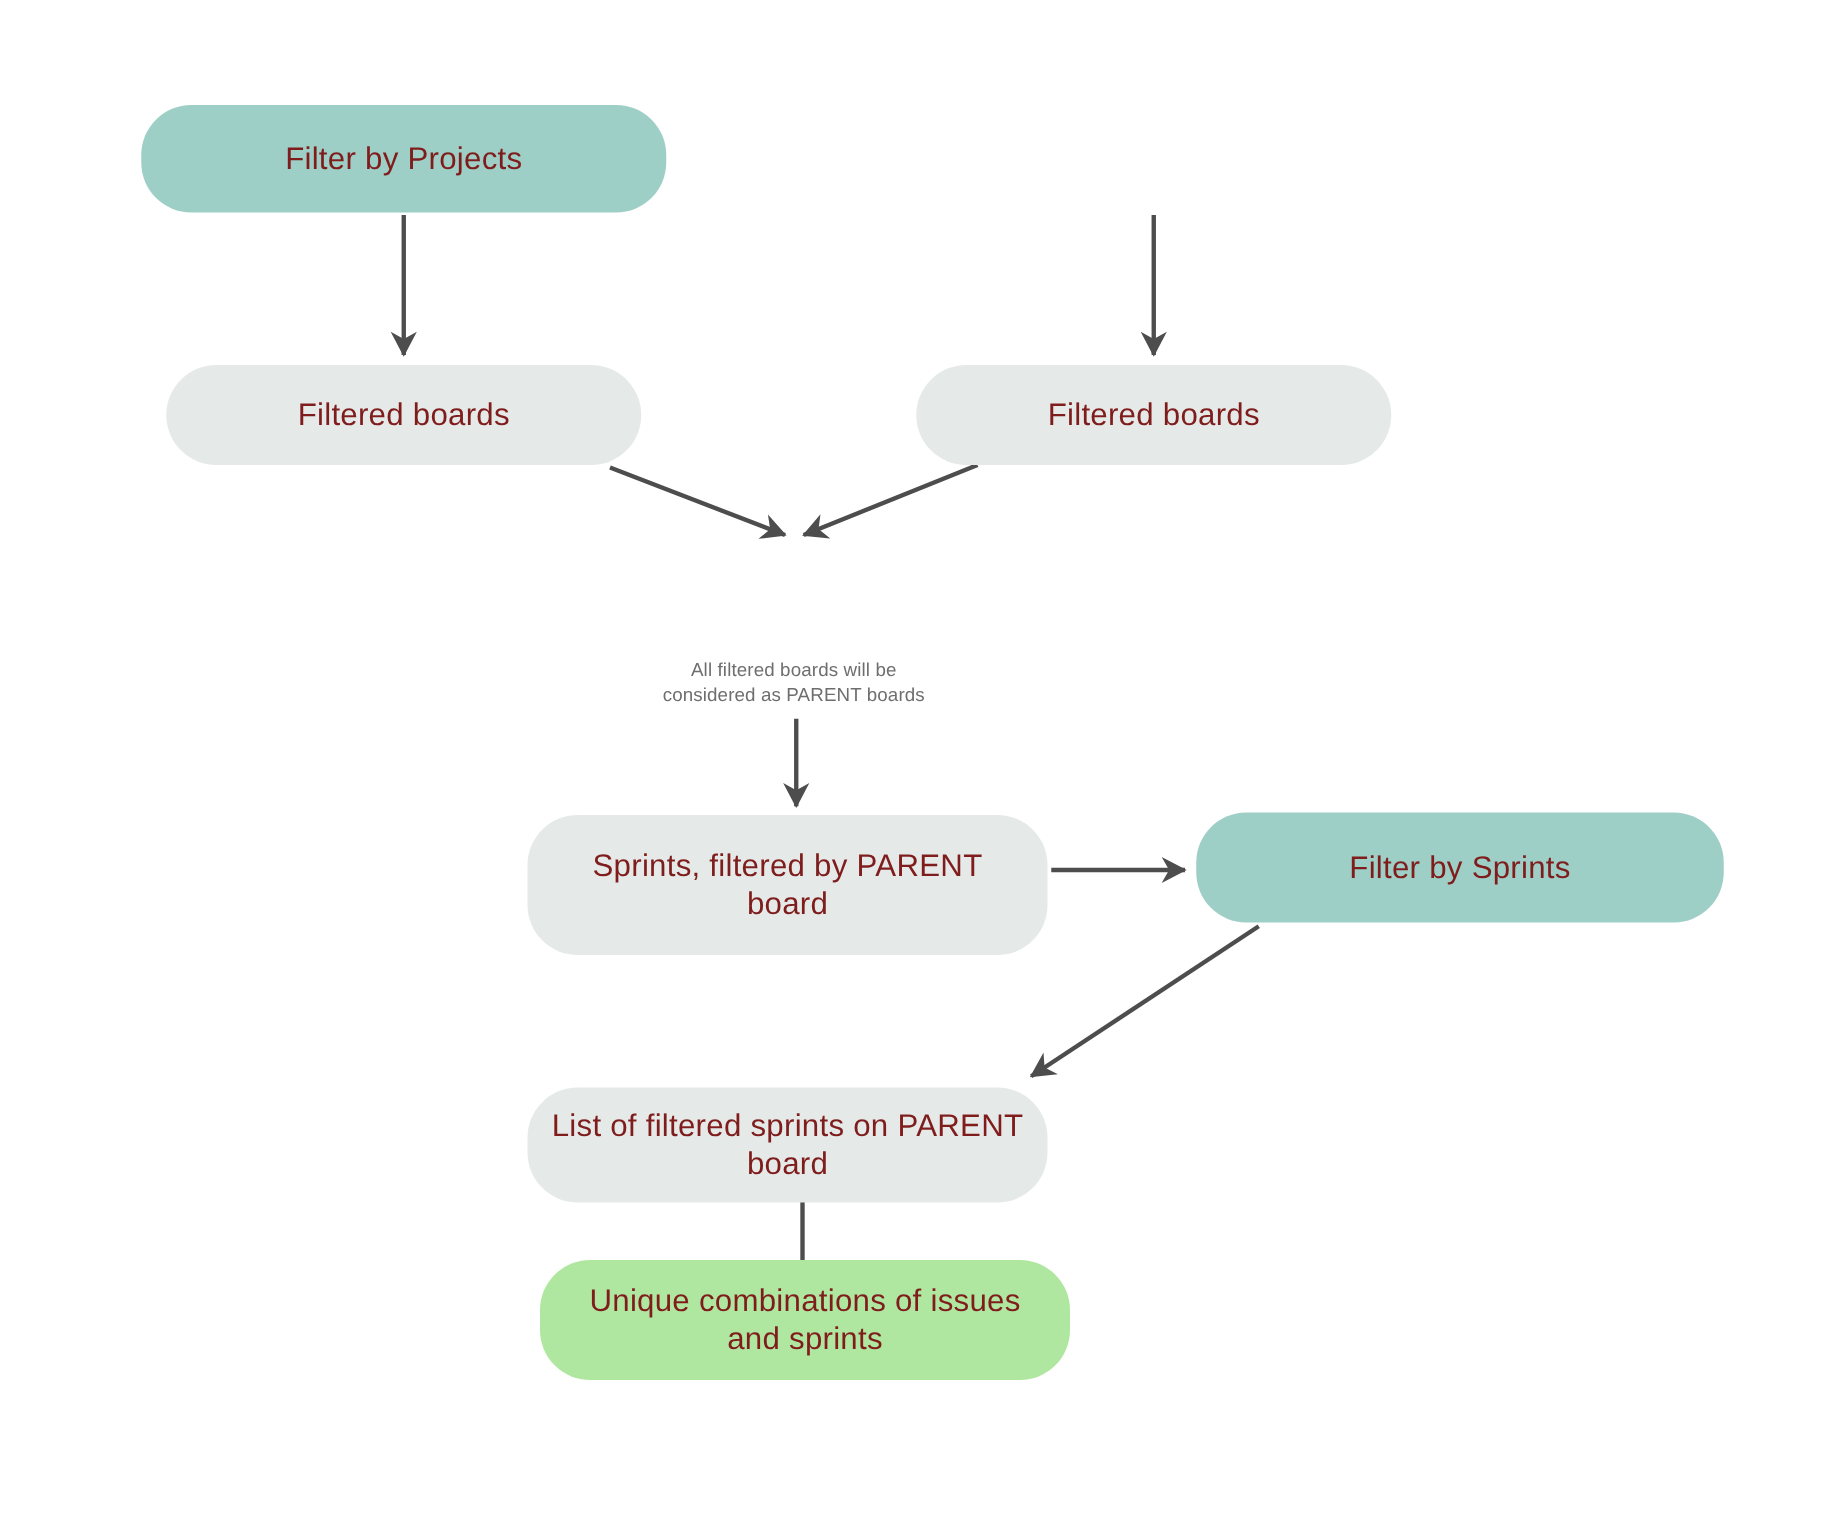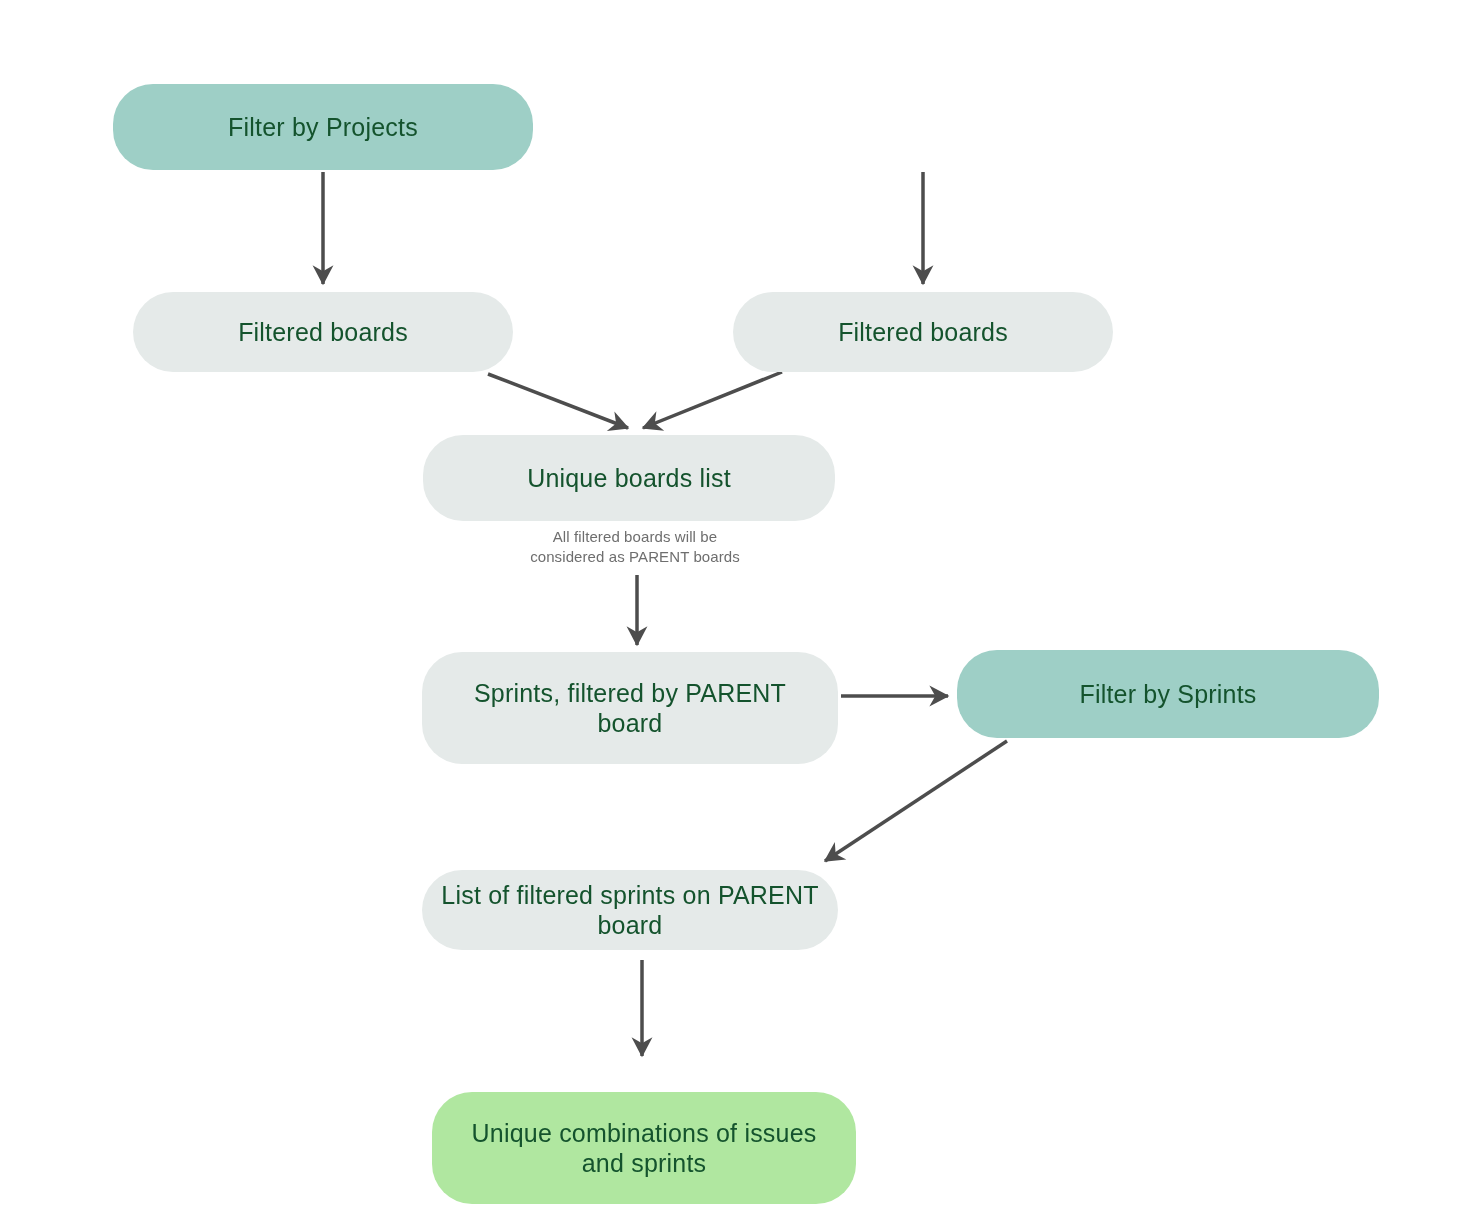--- a/index.html
+++ b/index.html
@@ -29,21 +29,21 @@
     align-items: center;
     justify-content: center;
     text-align: center;
     border-radius: 40px;
     box-sizing: border-box;
     padding: 0 14px;
   }
   .node .label {
     font-size: 25px;
     line-height: 1.22;
-    color: #14532d;
+    color: #7f1d1d;
     white-space: pre-line;
     letter-spacing: 0.2px;
   }
   .node.filter  { background: #9ecfc6; }
   .node.process { background: #e5eae9; text-align: center; }
   .node.result  { background: #b0e7a0; }
   .note {
     position: absolute;
     text-align: center;
     font-size: 15px;
@@ -82,40 +82,37 @@
 
 
   <div class="node process" style="left:133px; top:292px; width:380px; height:80px;">
     <span class="label">Filtered boards</span>
   </div>
 
   <div class="node process" style="left:733px; top:292px; width:380px; height:80px;">
     <span class="label">Filtered boards</span>
   </div>
 
-  <div class="node process" style="left:423px; top:435px; width:412px; height:86px;">
-    <span class="label">Unique boards list</span>
-  </div>
 
   <div class="note" style="left:435px; top:527px; width:400px;">All filtered boards will be
 considered as PARENT boards</div>
 
   <div class="node process" style="left:422px; top:652px; width:416px; height:112px;">
     <span class="label">Sprints, filtered by PARENT
 board</span>
   </div>
 
 
   <div class="node filter" style="left:957px; top:650px; width:422px; height:88px;">
     <span class="label">Filter by Sprints</span>
   </div>
 
-  <div class="node process" style="left:422px; top:870px; width:416px; height:80px;">
+  <div class="node process" style="left:422px; top:870px; width:416px; height:92px;">
     <span class="label">List of filtered sprints on PARENT
 board</span>
   </div>
 
-  <div class="node result" style="left:432px; top:1092px; width:424px; height:112px;">
+  <div class="node result" style="left:432px; top:1008px; width:424px; height:96px;">
     <span class="label">Unique combinations of issues
 and sprints</span>
   </div>
 
 </div>
 
 </body></html>

